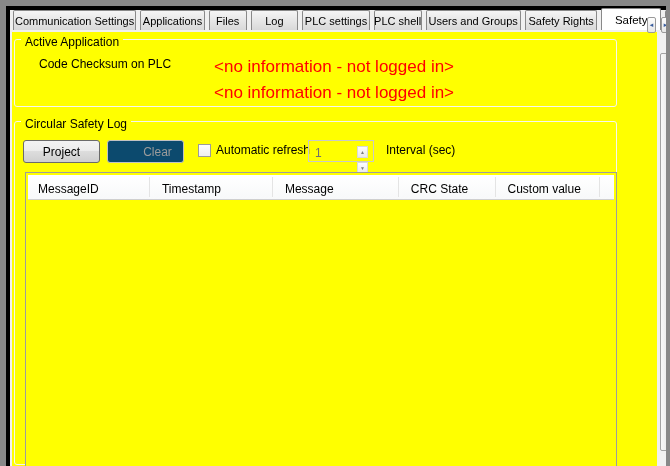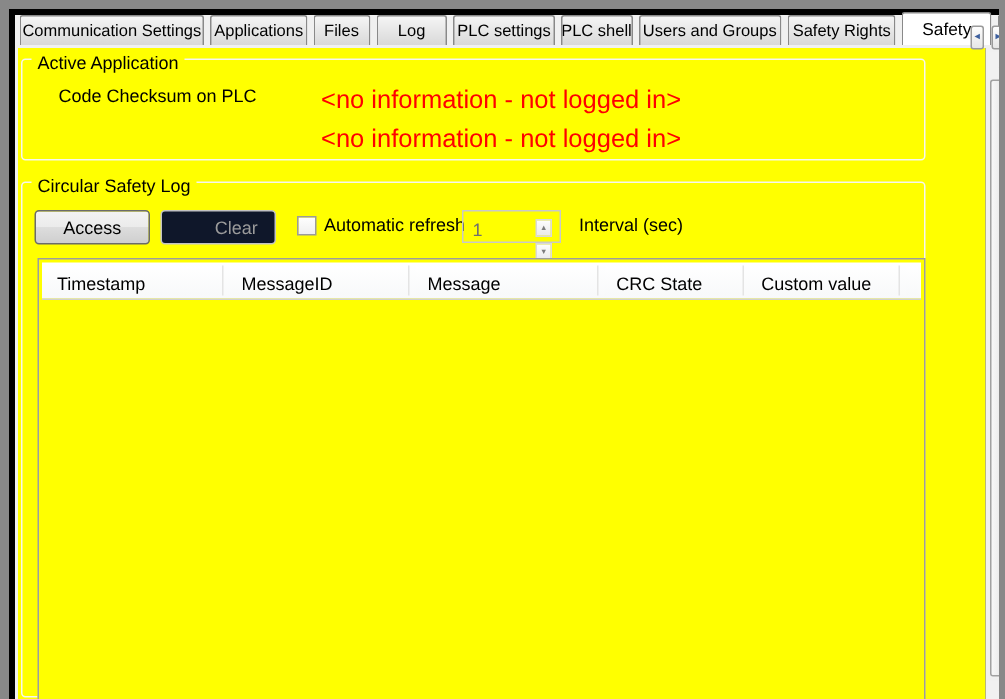--- a/index.html
+++ b/index.html
@@ -31,21 +31,21 @@
   .gb1 { left:6px; top:31px;  width:603px; height:68px;  }
   .gb2 { left:6px; top:113px; width:603px; height:344px; }
 
   .chk-row { position:absolute; left:22px; font-size:12px; color:#000; white-space:nowrap; }
   .chk-val { position:absolute; left:197px; font-size:17px; color:#ff0000; white-space:nowrap; }
 
   .btn { position:absolute; top:16px; height:23px; width:77px; font-size:12px;
          display:flex; align-items:center; justify-content:center; border-radius:3px; }
   .btn-enabled  { left:6px;  border:1px solid #6b6b6b; color:#000;
                   background:linear-gradient(#f3f3f3,#ebebeb 50%,#dddddd 50%,#cfcfcf); }
-  .btn-disabled { left:90px; border:1px solid #c3c3c3; color:#9b9b9b; background:#0f172a;padding-left:24px; }
+  .btn-disabled { left:90px; border:1px solid #c3c3c3; color:#9b9b9b; background:#0c4a6e;padding-left:24px; }
 
   .checkbox { position:absolute; left:181px; top:20px; width:13px; height:13px;
               appearance:none; -webkit-appearance:none; border:1px solid #9b9b9b;
               background:linear-gradient(#fefefe,#efefef); }
   .chk-label { position:absolute; left:199px; top:19px; font-size:12px; color:#000; white-space:nowrap; }
 
   .spinbox { position:absolute; left:291px; top:16px; width:66px; height:22px;
              border:1px solid #c9c9c9; background:transparent; }
   .spinbox input { position:absolute; left:0; top:0; width:46px; height:20px; border:none;
              background:transparent; font-family:"Liberation Sans",sans-serif;
@@ -109,43 +109,43 @@
   <div class="groupbox gb1">
     <span class="gb-title">Active Application</span>
     <span class="chk-row" style="top:15px">Code Checksum on PLC</span>
     <span class="chk-val" style="top:15px">&lt;no information - not logged in&gt;</span>
     <span class="chk-val" style="top:41px">&lt;no information - not logged in&gt;</span>
   </div>
 
   <div class="groupbox gb2">
     <span class="gb-title">Circular Safety Log</span>
 
-    <div class="btn btn-enabled">Access</div>
+    <div class="btn btn-enabled">Project</div>
     <div class="btn btn-disabled">Clear</div>
 
     <input type="checkbox" class="checkbox" style="">
     <span class="chk-label">Automatic refresh</span>
 
     <div class="spinbox">
       <input type="text" readonly="" value="1" style="">
       <div class="spinners">
         <div class="spin">
             <span>▲</span>
           </div>
         <div class="spin">
             <span>▼</span>
           </div>
       </div>
     </div>
     <span class="interval-label">Interval (sec)</span>
 
     <div class="logtable">
       <div class="thead">
+        <div class="th c1">MessageID</div>
         <div class="th c2">Timestamp</div>
-        <div class="th c1">MessageID</div>
         <div class="th c3">Message</div>
         <div class="th c5">CRC State</div>
         <div class="th c4">Custom value</div>
         <div class="th filler"></div>
       </div>
       <div class="tbody"></div>
     </div>
   </div>
 
   <div class="vscroll">

